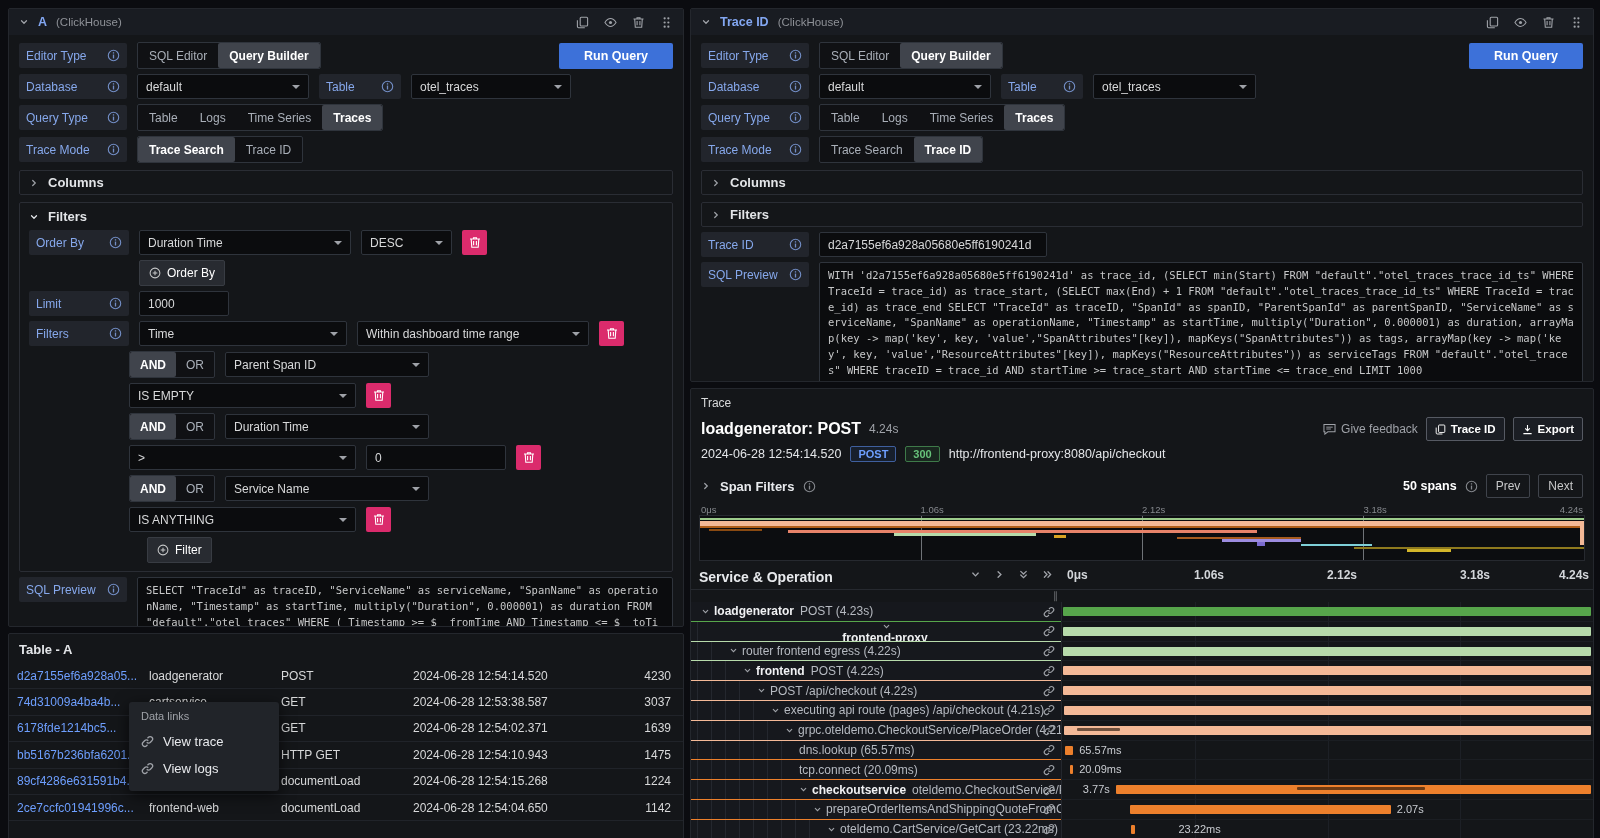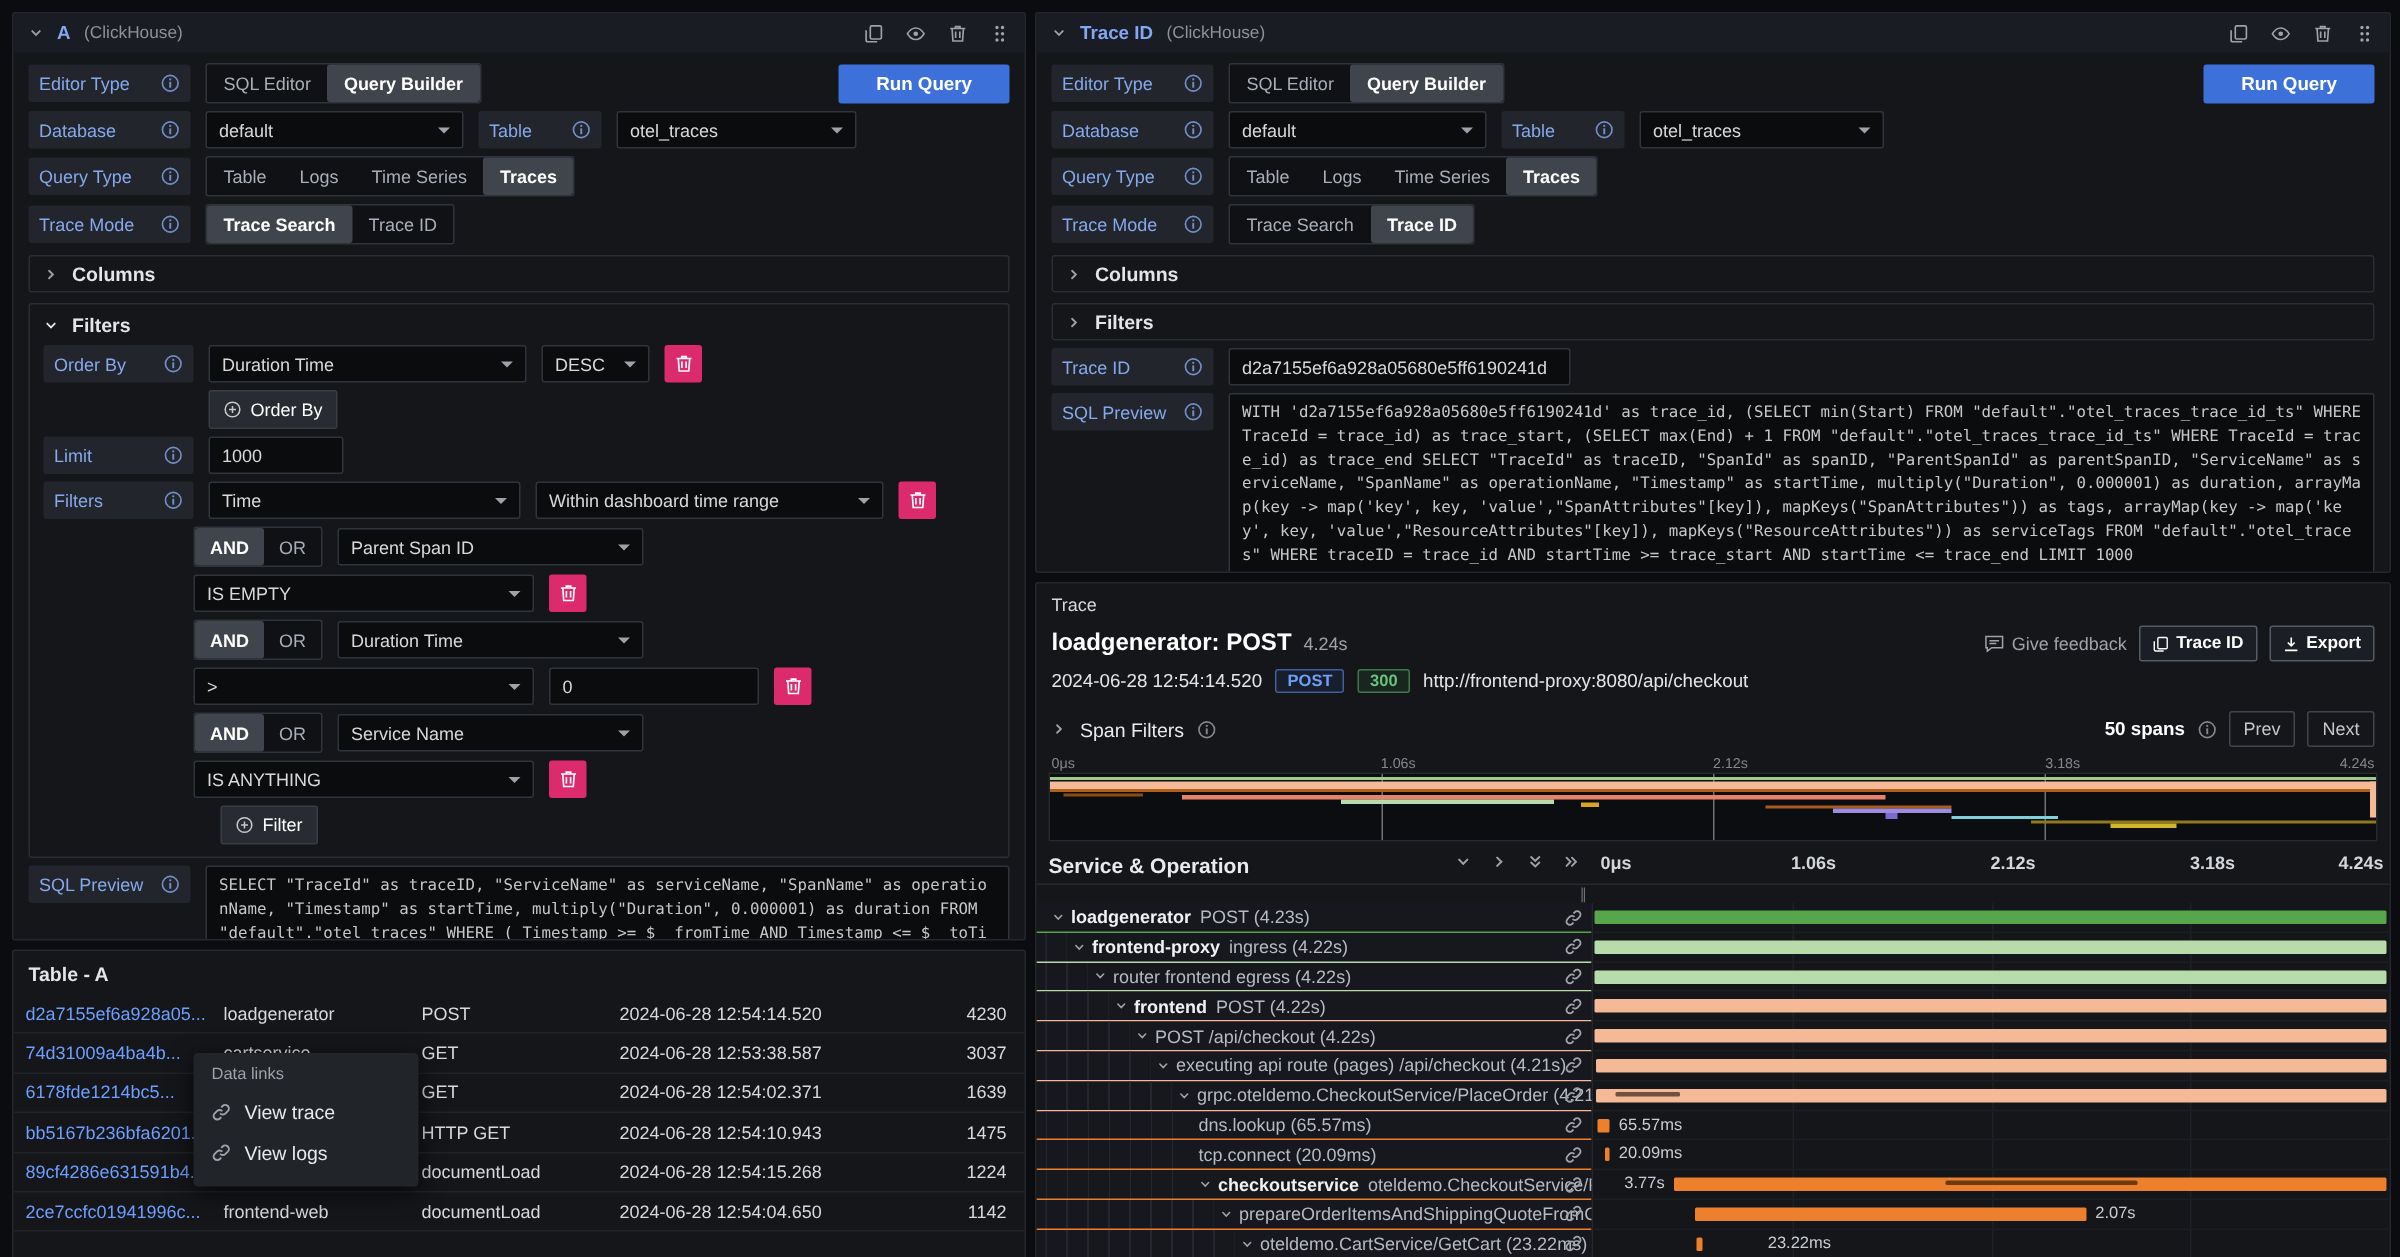--- a/index.html
+++ b/index.html
@@ -72,21 +72,21 @@
   .ghost{display:flex;align-items:center;gap:5px;color:#9fa2a8;font-size:12px}
   .ghost svg{width:13px;height:12px}
   .obtn{display:flex;align-items:center;gap:5px;height:22px;padding:0 8px;border:1px solid #565a63;
     border-radius:2px;background:#1b1e24;color:#fff;font-size:11.5px;font-weight:600}
   .obtn svg{width:11px;height:11px}
   .tr-sub{display:flex;align-items:center;gap:9px;padding:5px 10px 6px;font-size:12.5px;color:#e3e5e8}
   .badge{font-size:11px;padding:1px 7px;border-radius:2px;border:1px solid;font-weight:600}
   .badge.post{color:#6e9fff;border-color:#3f5f9e;background:rgba(50,90,180,.13)}
   .badge.ok{color:#67c27a;border-color:#3e7a49;background:rgba(60,150,80,.13)}
   .sf-row{display:flex;align-items:center;gap:9px;padding:6px 10px 5px;font-size:13px}
-  .sf-label{font-weight:400;color:#e8eaed}
+  .sf-label{font-weight:700;color:#e8eaed}
   .sf-right{margin-left:auto;display:flex;align-items:center;gap:8px}
   .spans-count{font-weight:700;font-size:12.5px;color:#fff}
   .pn{height:22px;padding:0 9px;border:1px solid #40444c;border-radius:2px;color:#c7c8c9;font-size:12px;
     display:flex;align-items:center;background:transparent}
   .mm-wrap{margin:1px 8px 0;position:relative}
   .mm-labels{position:relative;height:11px;font-size:9.5px;color:#85888d}
   .mm-labels span{position:absolute;top:0}
   .mm-canvas{position:relative;height:44px;background:#0c0d10;border:1px solid #26292f;overflow:hidden}
   .mm-grid{position:absolute;top:0;bottom:0;width:1px;background:#6f7277}
   .so-head{display:flex;align-items:center;height:25px;border-bottom:1px solid #26292f;margin-top:3px}
@@ -267,21 +267,21 @@
           <span>Filters</span>
         </div>
         <div class="frow">
           <div class="chip" style="width:100px">
               <span>Order By</span>
               <svg class="info">
                 <use href="#i-info"></use>
               </svg>
             </div>
           <div class="sel" style="width:212px">Duration Time</div>
-          <div class="sel" style="width:72px">DESC</div>
+          <div class="sel" style="width:91px">DESC</div>
           <button class="trash">
               <svg>
                 <use href="#i-trash"></use>
               </svg>
             </button>
         </div>
         <div class="frow indent" style="margin-left:110px">
           <span class="addbtn">
               <svg>
                 <use href="#i-plusc"></use>
@@ -676,21 +676,21 @@
           <span class="op">POST (4.23s)</span>
           <svg class="lnk">
               <use href="#i-link"></use>
             </svg>
         </div>
         <div class="span-timeline">
             <div class="bar" style="left: 0.3%; width: 99.4%; background: rgb(87, 166, 75);"></div>
           </div>
       </div>
       <div class="span-row" style="--d:1">
-        <div class="span-name" style="border-bottom-color: rgb(183, 219, 171);">
+        <div class="span-name" style="border-bottom-color: rgb(183, 219, 171); flex-direction: column;">
           <svg class="chev2">
               <use href="#i-chev"></use>
             </svg>
           <span class="svc">frontend-proxy</span>
           <span class="op">ingress (4.22s)</span>
           <svg class="lnk">
               <use href="#i-link"></use>
             </svg>
         </div>
         <div class="span-timeline">

